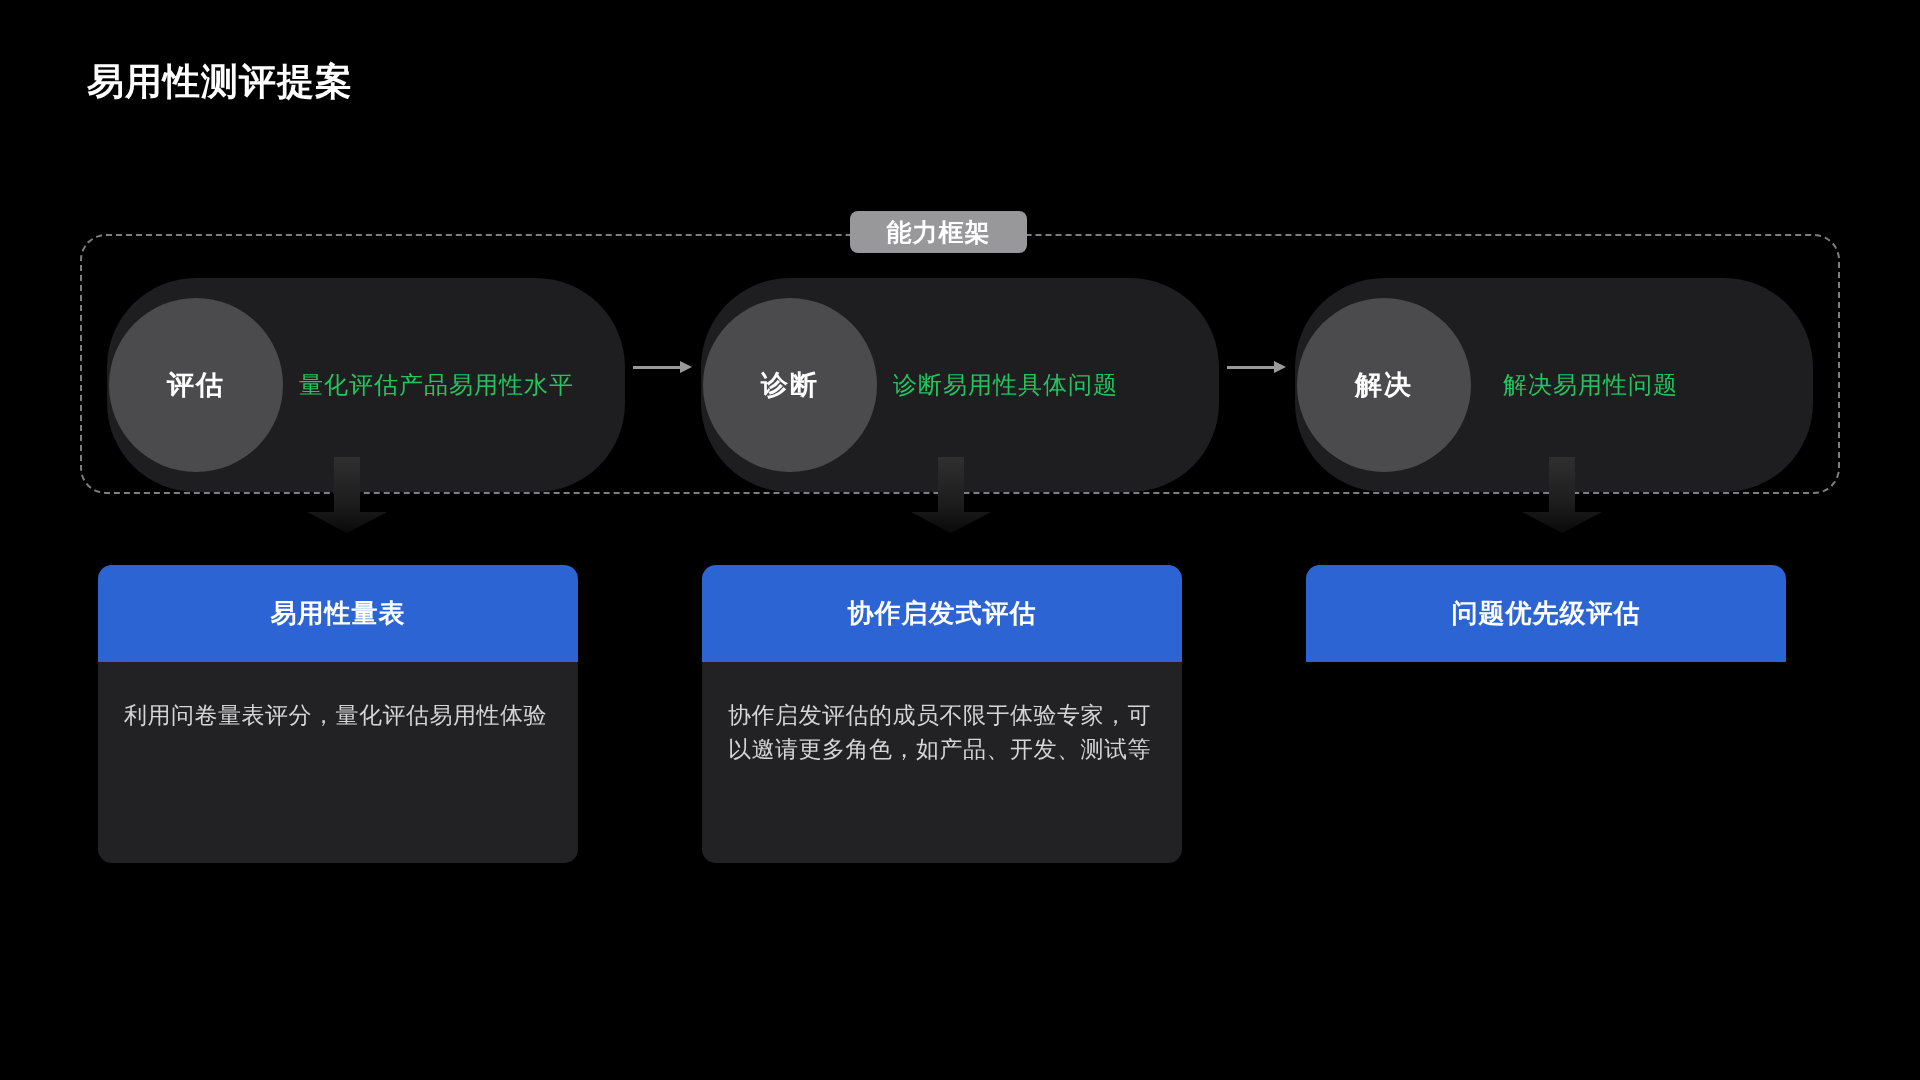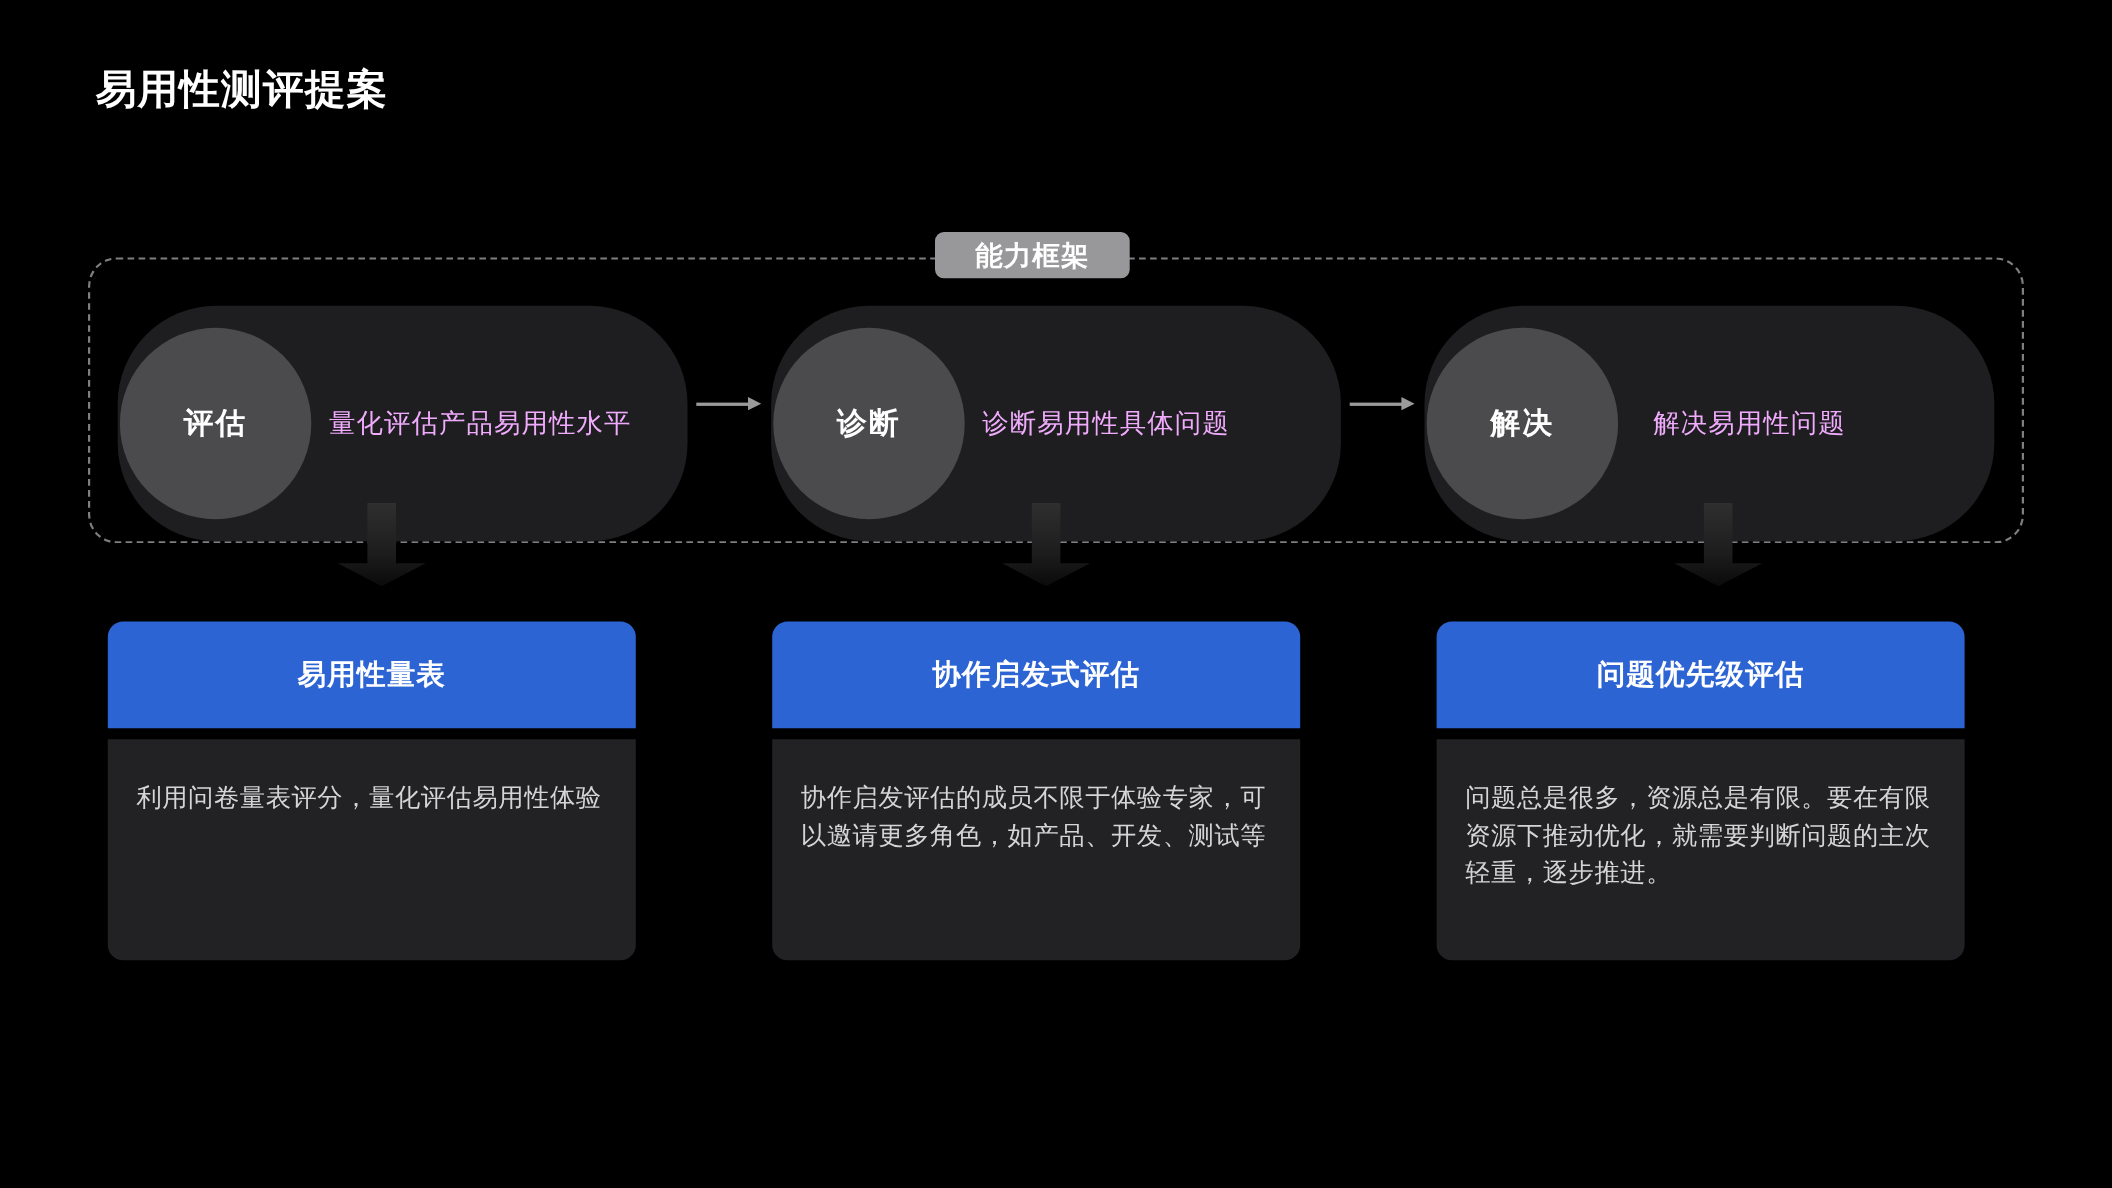--- a/index.html
+++ b/index.html
@@ -38,21 +38,21 @@
   .pill-1 { left:107px; }
   .pill-2 { left:701px; }
   .pill-3 { left:1295px; }
   .step-circle {
     flex:0 0 auto; width:174px; height:174px; margin-left:2px;
     background:#4b4b4d; border-radius:50%;
     display:flex; align-items:center; justify-content:center;
     color:#ffffff; font-size:27px; font-weight:700; letter-spacing:2px;
   }
   .step-desc {
-    margin-left:16px; color:#f0abfc; font-size:24px; letter-spacing:1px;
+    margin-left:16px; color:#22c55e; font-size:24px; letter-spacing:1px;
     white-space:nowrap;
   }
   .pill-3 .step-desc { margin-left:32px; }
 
   
   .h-arrow { position:absolute; top:355px; width:60px; height:24px; z-index:1; }
   .h-arrow-1 { left:633px; }
   .h-arrow-2 { left:1227px; }
   .h-arrow .shaft {
     position:absolute; left:0; top:11px; width:49px; height:3px; background:#9a9a9a;
@@ -82,21 +82,20 @@
   .card-header {
     width:100%; height:97px; background:#2d64d4; border-radius:14px 14px 0 0;
     display:flex; align-items:center; justify-content:center;
     color:#ffffff; font-size:26px; font-weight:700; letter-spacing:1px;
   }
   .card-body {
     width:100%; height:201px; background:#222225; border-radius:0 0 14px 14px;
     padding:36px 26px 0 26px;
     color:#d5d5d5; font-size:23px; line-height:34px; letter-spacing:0.5px;
     text-align:left;
-    margin-top:10px;
   }
 </style>
 </head>
 <body>
 
 <div class="canvas">
 
   <div class="page-title">易用性测评提案</div>
 
   <div class="framework-box"></div>
@@ -143,16 +142,15 @@
     <div class="card-body">利用问卷量表评分，量化评估易用性体验</div>
   </div>
 
   <div class="card card-2">
     <div class="card-header">协作启发式评估</div>
     <div class="card-body">协作启发评估的成员不限于体验专家，可以邀请更多角色，如产品、开发、测试等</div>
   </div>
 
   <div class="card card-3">
     <div class="card-header">问题优先级评估</div>
-    <div class="card-body">问题总是很多，资源总是有限。要在有限资源下推动优化，就需要判断问题的主次轻重，逐步推进。</div>
   </div>
 
 </div>
 
 </body></html>

